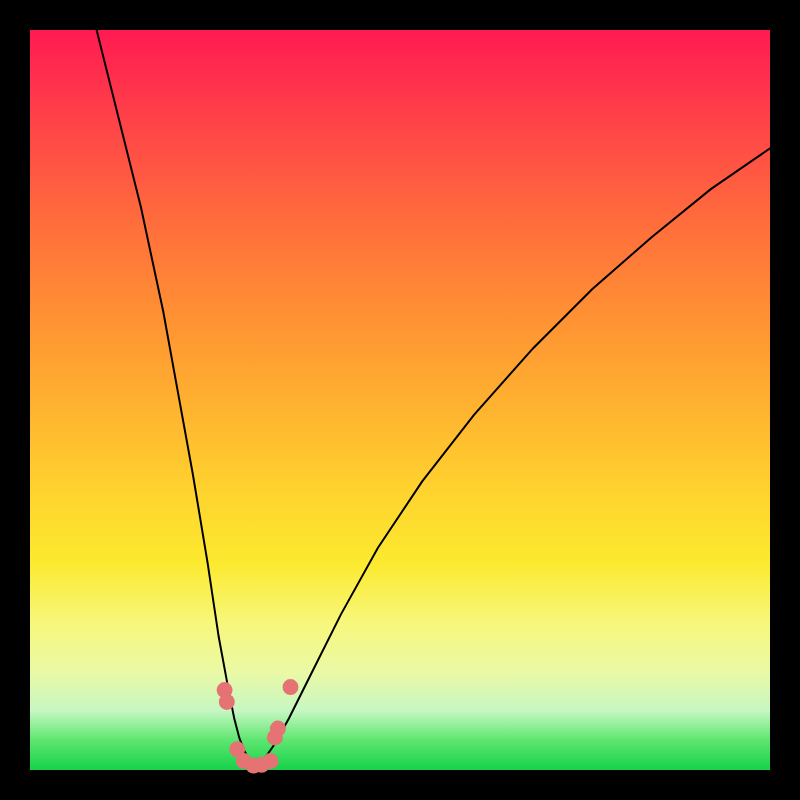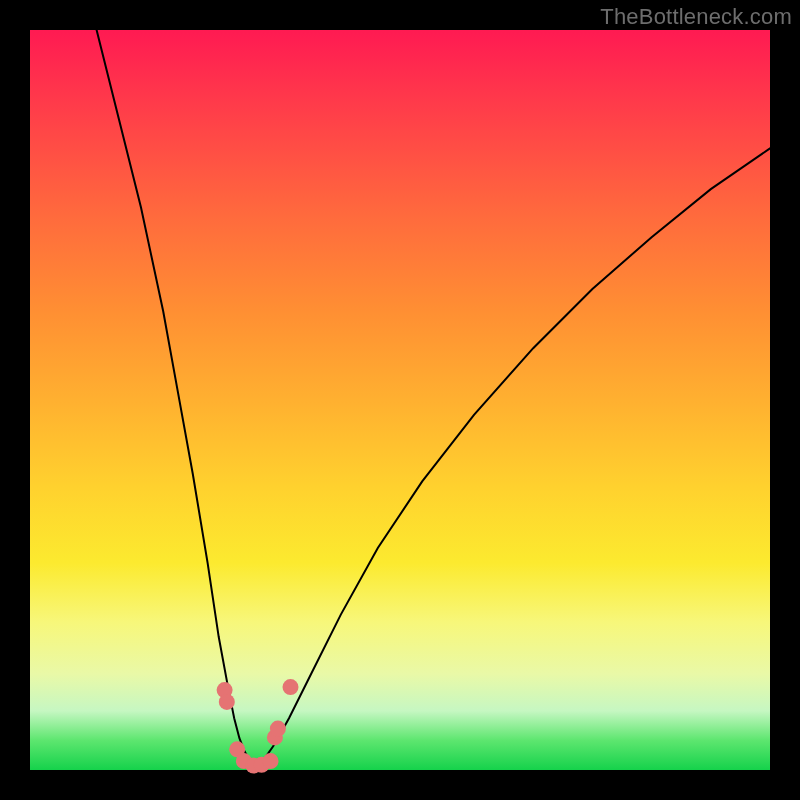--- a/index.html
+++ b/index.html
@@ -66,21 +66,20 @@
   }
   .dot {
     fill: #e57373;
     stroke: none;
   }
 </style>
 </head>
 <body>
 
 <div class="frame">
-  <div class="watermark">TheBottleneck.com</div>
 
   <div class="plot-area">
     <svg class="curves" viewBox="0 0 740 740">
       <path class="curve-line" d="M66.6 0.0 L88.8 88.8 L111.0 177.6 L133.2 281.2 L148.0 362.6 L162.8 444.0 L177.6 532.8 L188.7 606.8 L198.3 658.6 L204.2 688.2 L209.4 708.2 L214.6 721.5 L220.5 731.1 L226.4 736.3"></path>
       <path class="curve-line" d="M226.4 736.3 L233.8 729.6 L244.2 714.8 L259.0 688.2 L281.2 643.8 L310.8 584.6 L347.8 518.0 L392.2 451.4 L444.0 384.8 L503.2 318.2 L562.4 259.0 L621.6 207.2 L680.8 159.1 L740.0 118.4"></path>
       <g>
           <circle class="dot" cx="194.6" cy="660.1" r="8"></circle>
           <circle class="dot" cx="196.8" cy="671.9" r="8"></circle>
           <circle class="dot" cx="207.2" cy="719.3" r="8"></circle>
           <circle class="dot" cx="213.9" cy="731.1" r="8"></circle>

